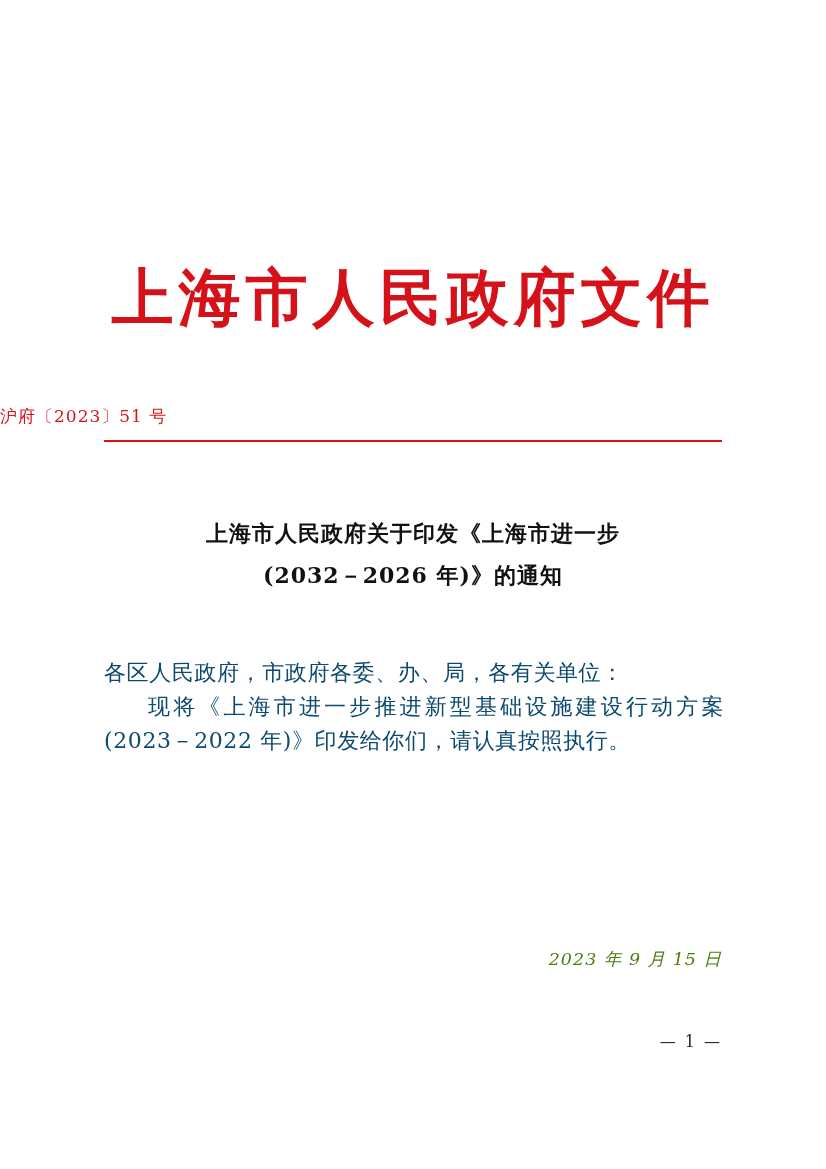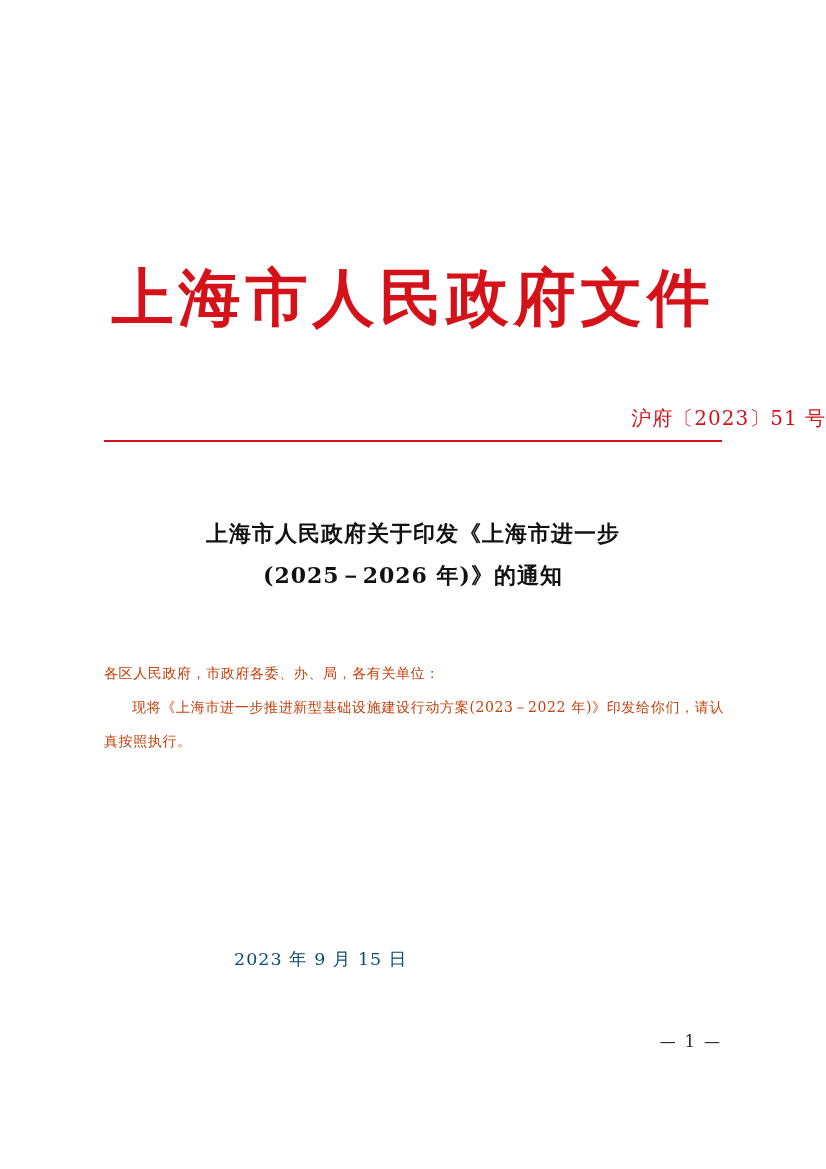--- a/index.html
+++ b/index.html
@@ -38,23 +38,23 @@
     letter-spacing: 5px;
     line-height: 1.15;
     white-space: nowrap;
   }
 
   .doc-number {
     position: absolute;
     top: 405px;
     left: 0;
     width: 826px;
-    text-align: right;
+    text-align: left;
     color: #d5121a;
-    font-size: 20px;
+    font-size: 17px;
     letter-spacing: 1px;
     font-family: "DejaVu Serif", "Liberation Serif", serif;
   }
 
   .red-rule {
     position: absolute;
     top: 440px;
     left: 104px;
     width: 618px;
     height: 2px;
@@ -78,43 +78,44 @@
     display: block;
     white-space: nowrap;
   }
 
   
   .body-text {
     position: absolute;
     top: 656px;
     left: 104px;
     width: 620px;
-    font-size: 14px;
+    font-size: 22px;
     line-height: 34px;
     letter-spacing: 0.6px;
-    color: #c2410c;
+    color: #0c4a6e;
   }
   .body-text p {
     margin: 0 0 0 0;
     text-align: justify;
   }
   .indent {
     text-indent: 2em;
   }
 
   
   .doc-date {
     position: absolute;
     top: 947px;
     left: 104px;
     width: 618px;
-    text-align: left;
+    text-align: right;
     font-size: 17.5px;
     letter-spacing: 1px;
-    color: #0c4a6e;
+    color: #4d7c0f;
+    font-style: italic;
   }
   .doc-date .inner {
     display: inline-block;
     padding-left: 130px;
   }
 
   
   .page-footer {
     position: absolute;
     top: 1032px;
@@ -134,21 +135,21 @@
   <div class="masthead">
     <div class="masthead-title">上海市人民政府文件</div>
   </div>
 
   <div class="doc-number">沪府〔2023〕51 号</div>
 
   <div class="red-rule"></div>
 
   <div class="doc-title">
     <span class="line">上海市人民政府关于印发《上海市进一步</span>
-    <span class="line">(2025－2026 年)》的通知</span>
+    <span class="line">(2032－2026 年)》的通知</span>
   </div>
 
   <div class="body-text">
     <p>各区人民政府，市政府各委、办、局，各有关单位：</p>
     <p class="indent">现将《上海市进一步推进新型基础设施建设行动方案(2023－2022 年)》印发给你们，请认真按照执行。</p>
   </div>
 
   <div class="doc-date">
     <span class="inner">2023 年 9 月 15 日</span>
   </div>

